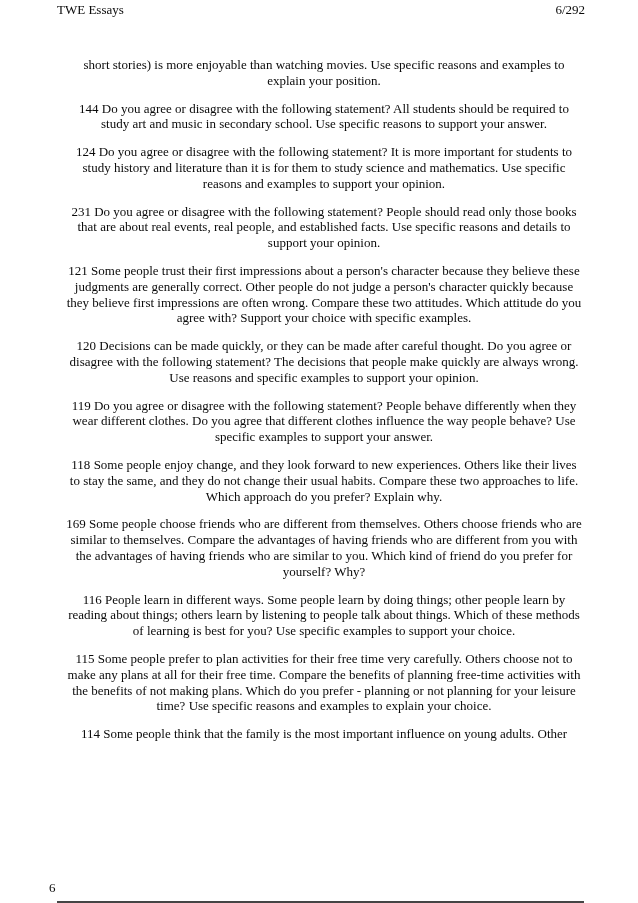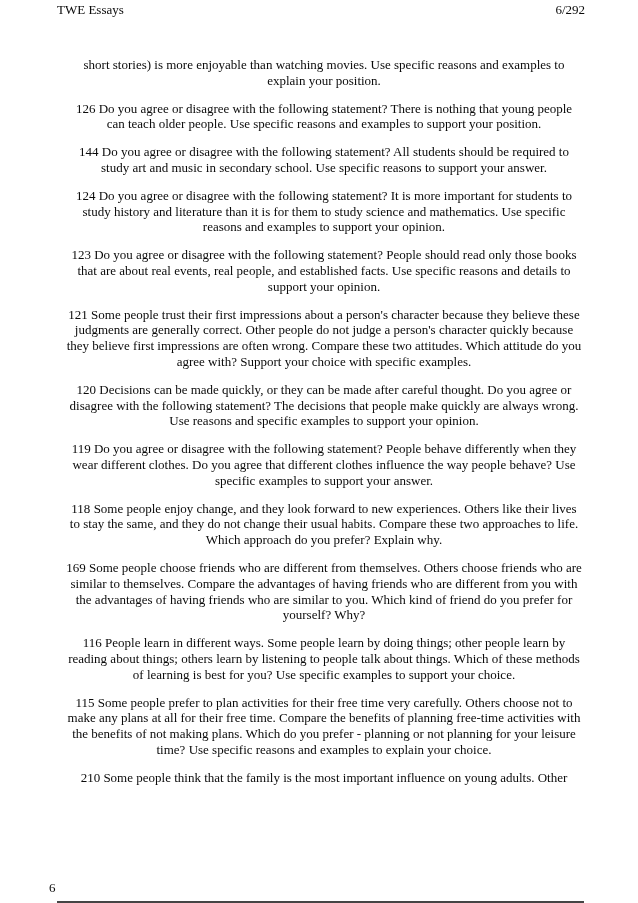--- a/index.html
+++ b/index.html
@@ -60,44 +60,43 @@
 <div class="page">
 
   <div class="header">
     <span>TWE Essays</span>
     <span>6/292</span>
   </div>
 
   <div class="content" id="essay-list">
     <p class="essay"><span></span><span>short stories) is more enjoyable than watching movies. Use specific reasons and examples to explain your position.</span></p>
 
-    <p class="essay"><span>126 </span><span>Do you agree or disagree with the following statement? There is nothing that young people can teach older people. Use specific reasons and examples to support your position.</span></p>
 
     <p class="essay"><span>144 </span><span>Do you agree or disagree with the following statement? All students should be required to study art and music in secondary school. Use specific reasons to support your answer.</span></p>
 
     <p class="essay"><span>124 </span><span>Do you agree or disagree with the following statement? It is more important for students to study history and literature than it is for them to study science and mathematics. Use specific reasons and examples to support your opinion.</span></p>
 
-    <p class="essay"><span>123 </span><span>Do you agree or disagree with the following statement? People should read only those books that are about real events, real people, and established facts. Use specific reasons and details to support your opinion.</span></p>
+    <p class="essay"><span>231 </span><span>Do you agree or disagree with the following statement? People should read only those books that are about real events, real people, and established facts. Use specific reasons and details to support your opinion.</span></p>
 
 
     <p class="essay"><span>121 </span><span>Some people trust their first impressions about a person's character because they believe these judgments are generally correct. Other people do not judge a person's character quickly because they believe first impressions are often wrong. Compare these two attitudes. Which attitude do you agree with? Support your choice with specific examples.</span></p>
 
     <p class="essay"><span>120 </span><span>Decisions can be made quickly, or they can be made after careful thought. Do you agree or disagree with the following statement? The decisions that people make quickly are always wrong. Use reasons and specific examples to support your opinion.</span></p>
 
     <p class="essay"><span>119 </span><span>Do you agree or disagree with the following statement? People behave differently when they wear different clothes. Do you agree that different clothes influence the way people behave? Use specific examples to support your answer.</span></p>
 
     <p class="essay"><span>118 </span><span>Some people enjoy change, and they look forward to new experiences. Others like their lives to stay the same, and they do not change their usual habits. Compare these two approaches to life. Which approach do you prefer? Explain why.</span></p>
 
     <p class="essay"><span>169 </span><span>Some people choose friends who are different from themselves. Others choose friends who are similar to themselves. Compare the advantages of having friends who are different from you with the advantages of having friends who are similar to you. Which kind of friend do you prefer for yourself? Why?</span></p>
 
     <p class="essay"><span>116 </span><span>People learn in different ways. Some people learn by doing things; other people learn by reading about things; others learn by listening to people talk about things. Which of these methods of learning is best for you? Use specific examples to support your choice.</span></p>
 
     <p class="essay"><span>115 </span><span>Some people prefer to plan activities for their free time very carefully. Others choose not to make any plans at all for their free time. Compare the benefits of planning free-time activities with the benefits of not making plans. Which do you prefer - planning or not planning for your leisure time? Use specific reasons and examples to explain your choice.</span></p>
 
-    <p class="essay"><span>210 </span><span>Some people think that the family is the most important influence on young adults. Other</span></p>
+    <p class="essay"><span>114 </span><span>Some people think that the family is the most important influence on young adults. Other</span></p>
   </div>
 
   <div class="footer">
     <span>6</span>
   </div>
 
   <div class="next-page-edge"></div>
 
 </div>
 

